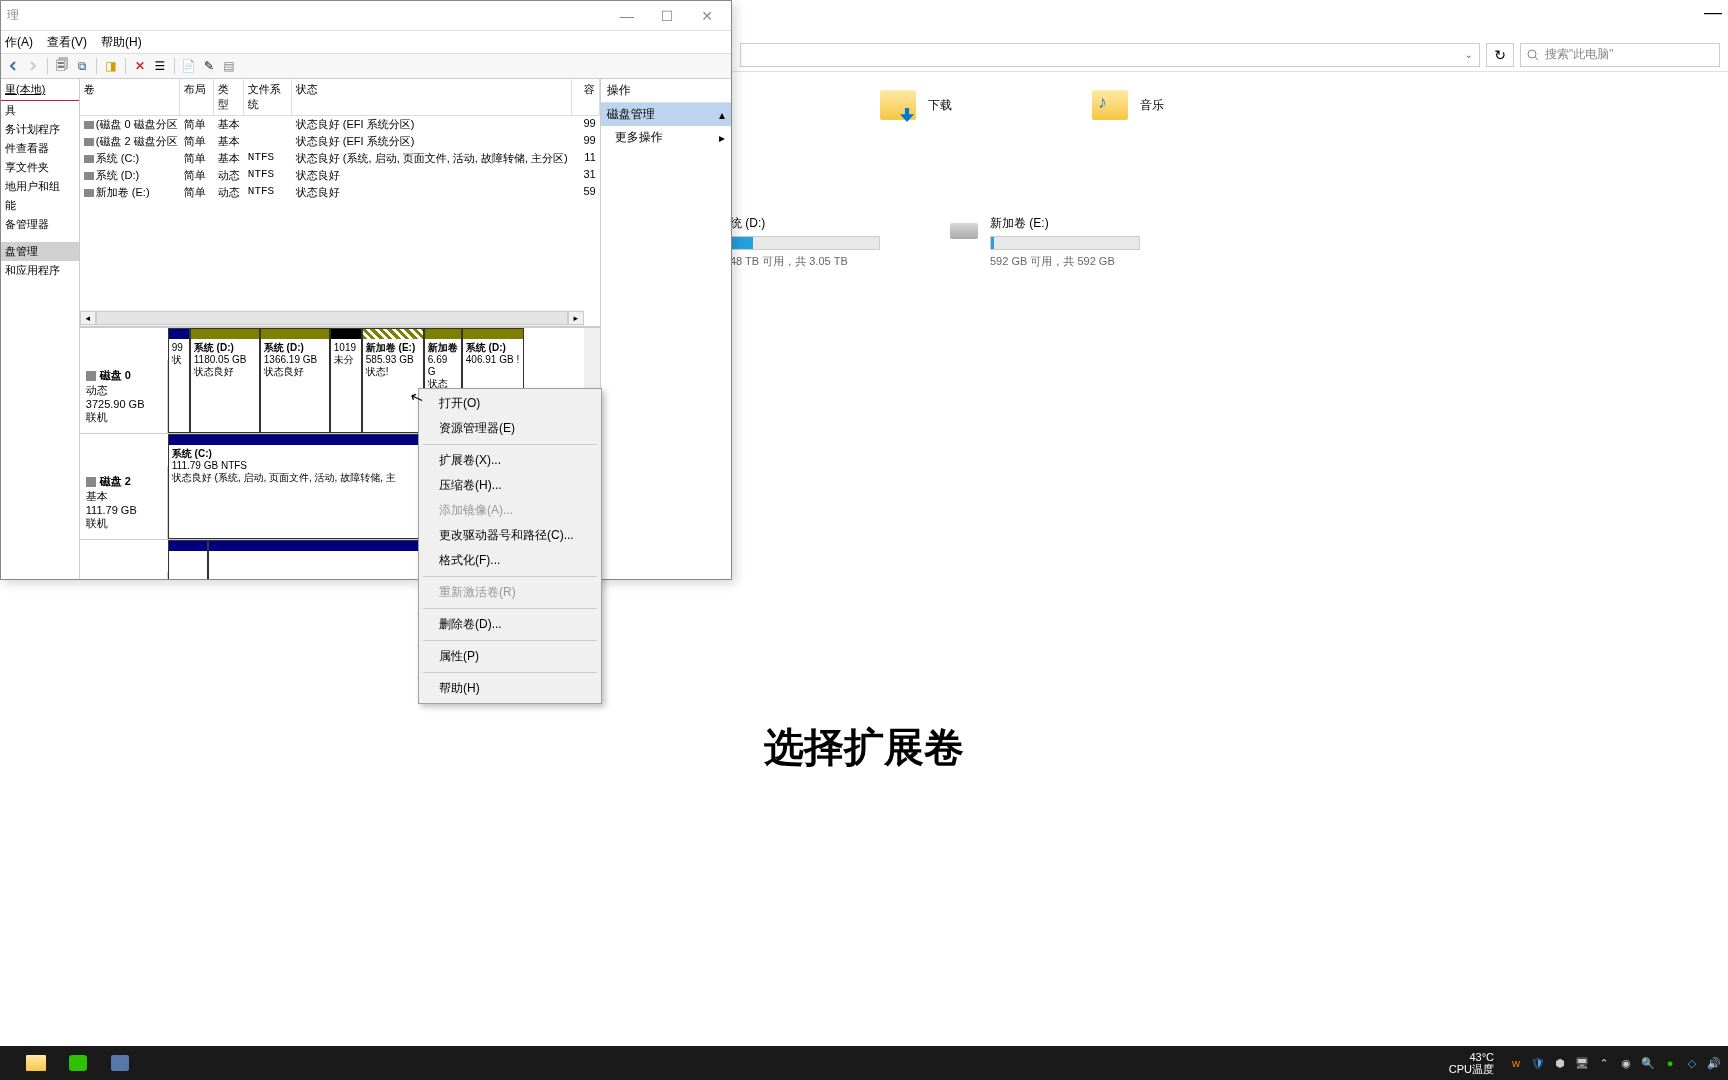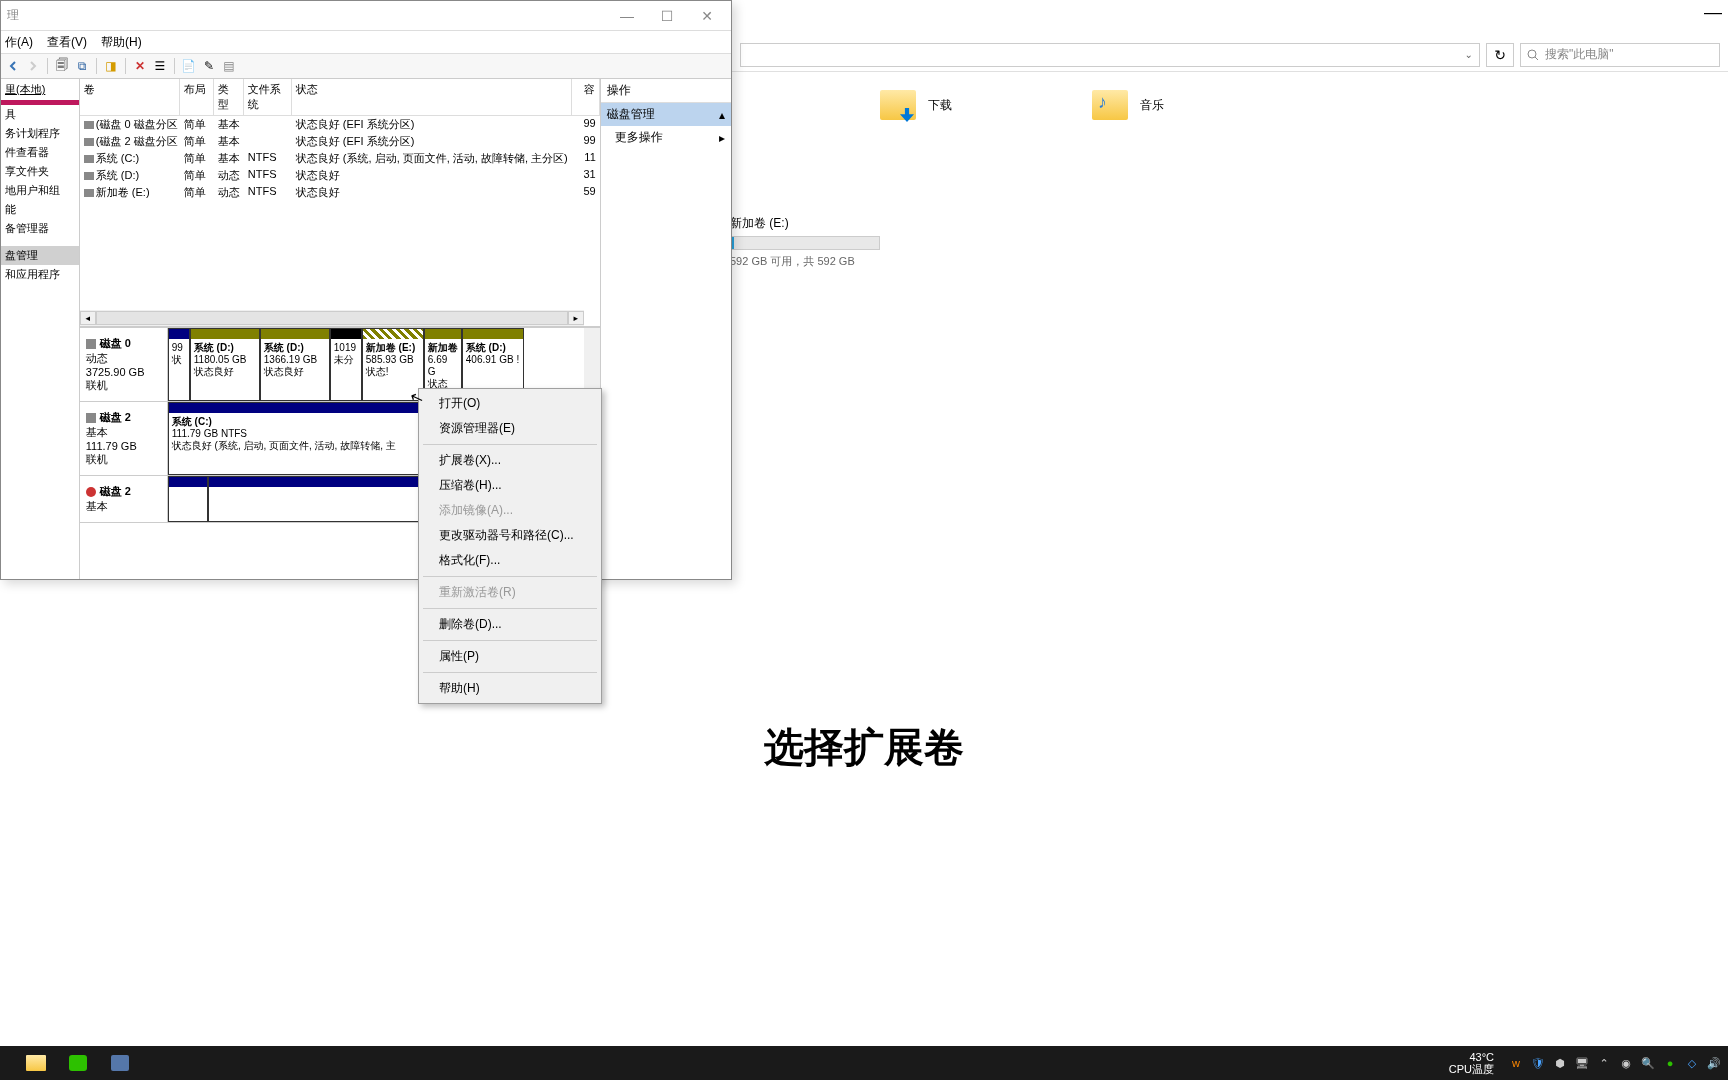--- a/index.html
+++ b/index.html
@@ -31,46 +31,46 @@
 .dm-title { height: 30px; display: flex; align-items: center; padding: 0 4px; background: #fff; border-bottom: 1px solid #ddd; font-size: 12px; color: #888;}
 .dm-title-text { flex: 1; padding-left: 2px;}
 .win-btn { width: 40px; height: 24px; display: flex; align-items: center; justify-content: center; font-size: 14px; cursor: pointer; }
 .dm-menu { height: 22px; display: flex; align-items: center; padding: 0 4px; background: #fff; gap: 14px; font-size: 12px; }
 .dm-tb { height: 26px; background: #f7f7f7; border-top:1px solid #ddd; border-bottom: 1px solid #ccc; display: flex; align-items: center; padding: 0 4px; gap: 4px; }
 .tb-icon { width: 16px; height: 16px; display: inline-flex; align-items: center; justify-content: center; }
 .tb-sep { width: 1px; height: 16px; background: #ccc; margin: 0 2px; }
 
 .dm-body { display: flex; height: calc(100% - 78px); }
 .dm-left { width: 90px; background: #fff; border-right: 1px solid #ccc; font-size: 11px; }
-.dm-left-hdr { padding: 3px 4px; border-bottom: 5px solid #be185d; text-decoration: underline; }
+.dm-left-hdr { padding: 3px 4px; border-bottom: 1px solid #be185d; text-decoration: underline; }
 .dm-left-item { padding: 2px 4px; cursor: pointer; }
 .dm-left-item.sel { background: #d0d0d0; }
 .dm-center { flex: 1; display: flex; flex-direction: column; background: #fff; }
 .dm-right { width: 150px; background: #fff; border-left: 1px solid #ccc; font-size: 12px; }
 .dm-right-hdr { padding: 3px 6px; border-bottom: 1px solid #ddd; font-weight: normal; }
 .dm-right-row { padding: 3px 6px 3px 14px; display: flex; align-items: center; justify-content: space-between; cursor: pointer; }
 .dm-right-row.hdr { background: #bcd4ee; padding-left: 6px; }
 
 
 .vol-table { border-bottom: 1px solid #ccc; }
 .vol-hdr { display: flex; background: #fff; border-bottom: 1px solid #ddd; }
 .vol-hdr div { padding: 3px 4px; border-right: 1px solid #ddd; font-size: 11px; }
-.vc-vol { width: 100px; } .vc-lay { width: 34px; } .vc-typ { width: 30px; } .vc-fs { width: 48px; } .vc-st { flex: 1; } .vc-cap { width: 28px; text-align:right; padding-right:2px;}
+.vc-vol { width: 100px; } .vc-lay { width: 34px; } .vc-typ { width: 30px; } .vc-fs { width: 48px; font-family: Liberation Mono, monospace; } .vc-st { flex: 1; } .vc-cap { width: 28px; text-align:right; padding-right:2px;}
 .vol-row { display: flex; font-size: 11px; }
 .vol-row div { padding: 1px 4px; white-space: nowrap; overflow: hidden; }
 .vol-ico { display:inline-block; width:10px; height:8px; background:#888; margin-right:2px; vertical-align:middle;}
 .vol-body { height: 210px; overflow: hidden; position: relative; }
 .vol-scroll { position: absolute; bottom: 0; left: 0; right: 16px; height: 16px; background: #f0f0f0; display:flex; align-items:center;}
 .vol-scroll-track { flex:1; height:14px; background:#e4e4e4; border:1px solid #ccc;}
 .vol-scroll-btn { width:16px; height:14px; border:1px solid #ccc; background:#f0f0f0; display:flex; align-items:center; justify-content:center; font-size:9px;}
 
 
 .disk-pane { flex: 1; overflow: hidden; position: relative; background:#fff; border-top:1px solid #ccc;}
 .disk-row { display: flex; border-bottom: 1px solid #ccc; min-height: 70px; }
-.disk-label { width: 88px; padding: 8px 6px; font-size: 11px; background:#fff; border-right:1px solid #ccc;}
+.disk-label { width: 88px; padding: 8px 6px; font-size: 11px; background:#fff; border-right:1px solid #ccc;margin-top:32px;}
 .disk-label .dn { font-weight: bold; display:flex; align-items:center; gap:4px;}
 .disk-label .dn-ico { width:10px; height:10px; background:#888; }
 .disk-label .dn-ico.red { background:#cc3333; border-radius:50%;}
 .disk-parts { flex: 1; display: flex; padding: 0; position: relative; overflow:hidden;}
 .part { border: 1px solid #333; margin:0; font-size: 10px; padding: 2px 3px; position: relative; overflow:hidden;}
 .part-top { position:absolute; top:0; left:0; right:0; height:10px; }
 .part.olive .part-top { background:#808000; }
 .part.navy .part-top { background:#000080; }
 .part.black .part-top { background:#000; }
 .part.hatched .part-top { background: repeating-linear-gradient(45deg,#808000,#808000 3px,#fff 3px,#fff 6px);}
@@ -123,20 +123,27 @@
     <div class="exp-item">
       <div class="exp-folder dl"></div>
       <span>下载</span>
     </div>
     <div class="exp-item">
       <div class="exp-folder music"></div>
       <span>音乐</span>
     </div>
   </div>
   <div class="explorer-drives">
+    <div class="drive">
+      <div class="drive-name">统 (D:)</div>
+      <div class="drive-bar">
+          <div class="drive-bar-fill" style="width:15%"></div>
+        </div>
+      <div class="drive-info">48 TB 可用，共 3.05 TB</div>
+    </div>
     <div class="drive" style="position:relative">
       <div class="drive-icon"></div>
       <div class="drive-name">新加卷 (E:)</div>
       <div class="drive-bar">
           <div class="drive-bar-fill" style="width:2%"></div>
         </div>
       <div class="drive-info">592 GB 可用，共 592 GB</div>
     </div>
   </div>
 </div>

